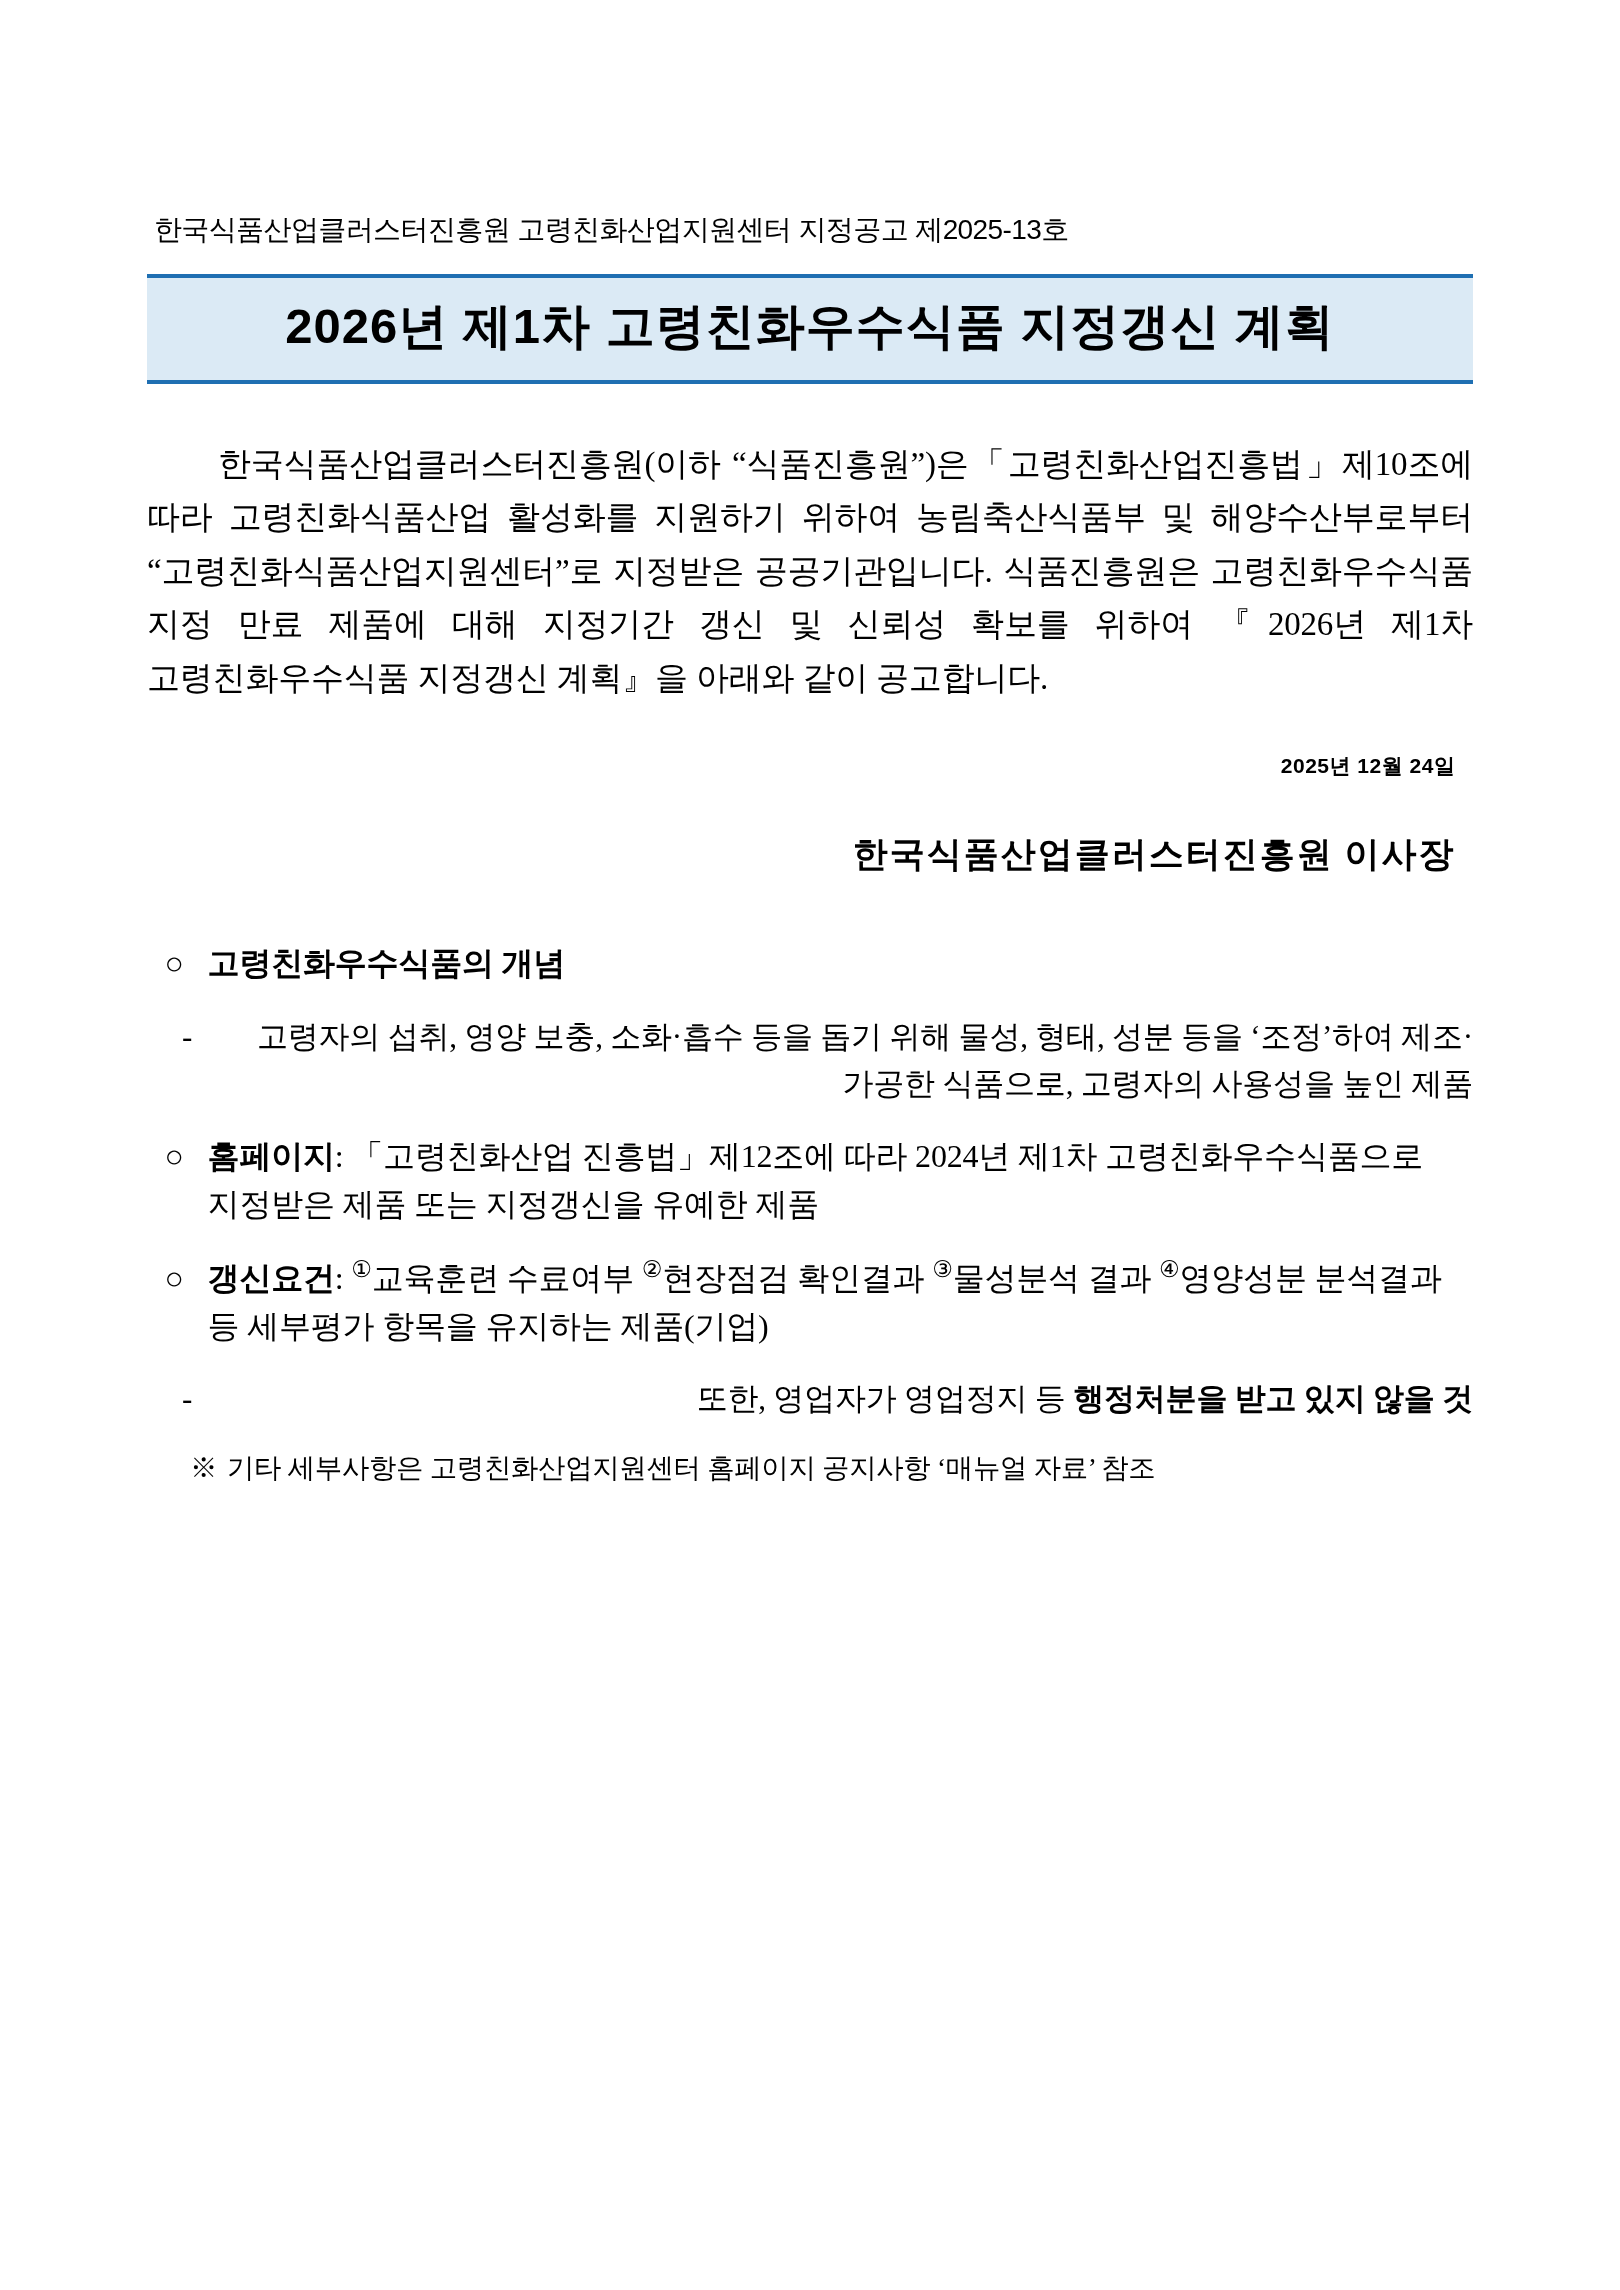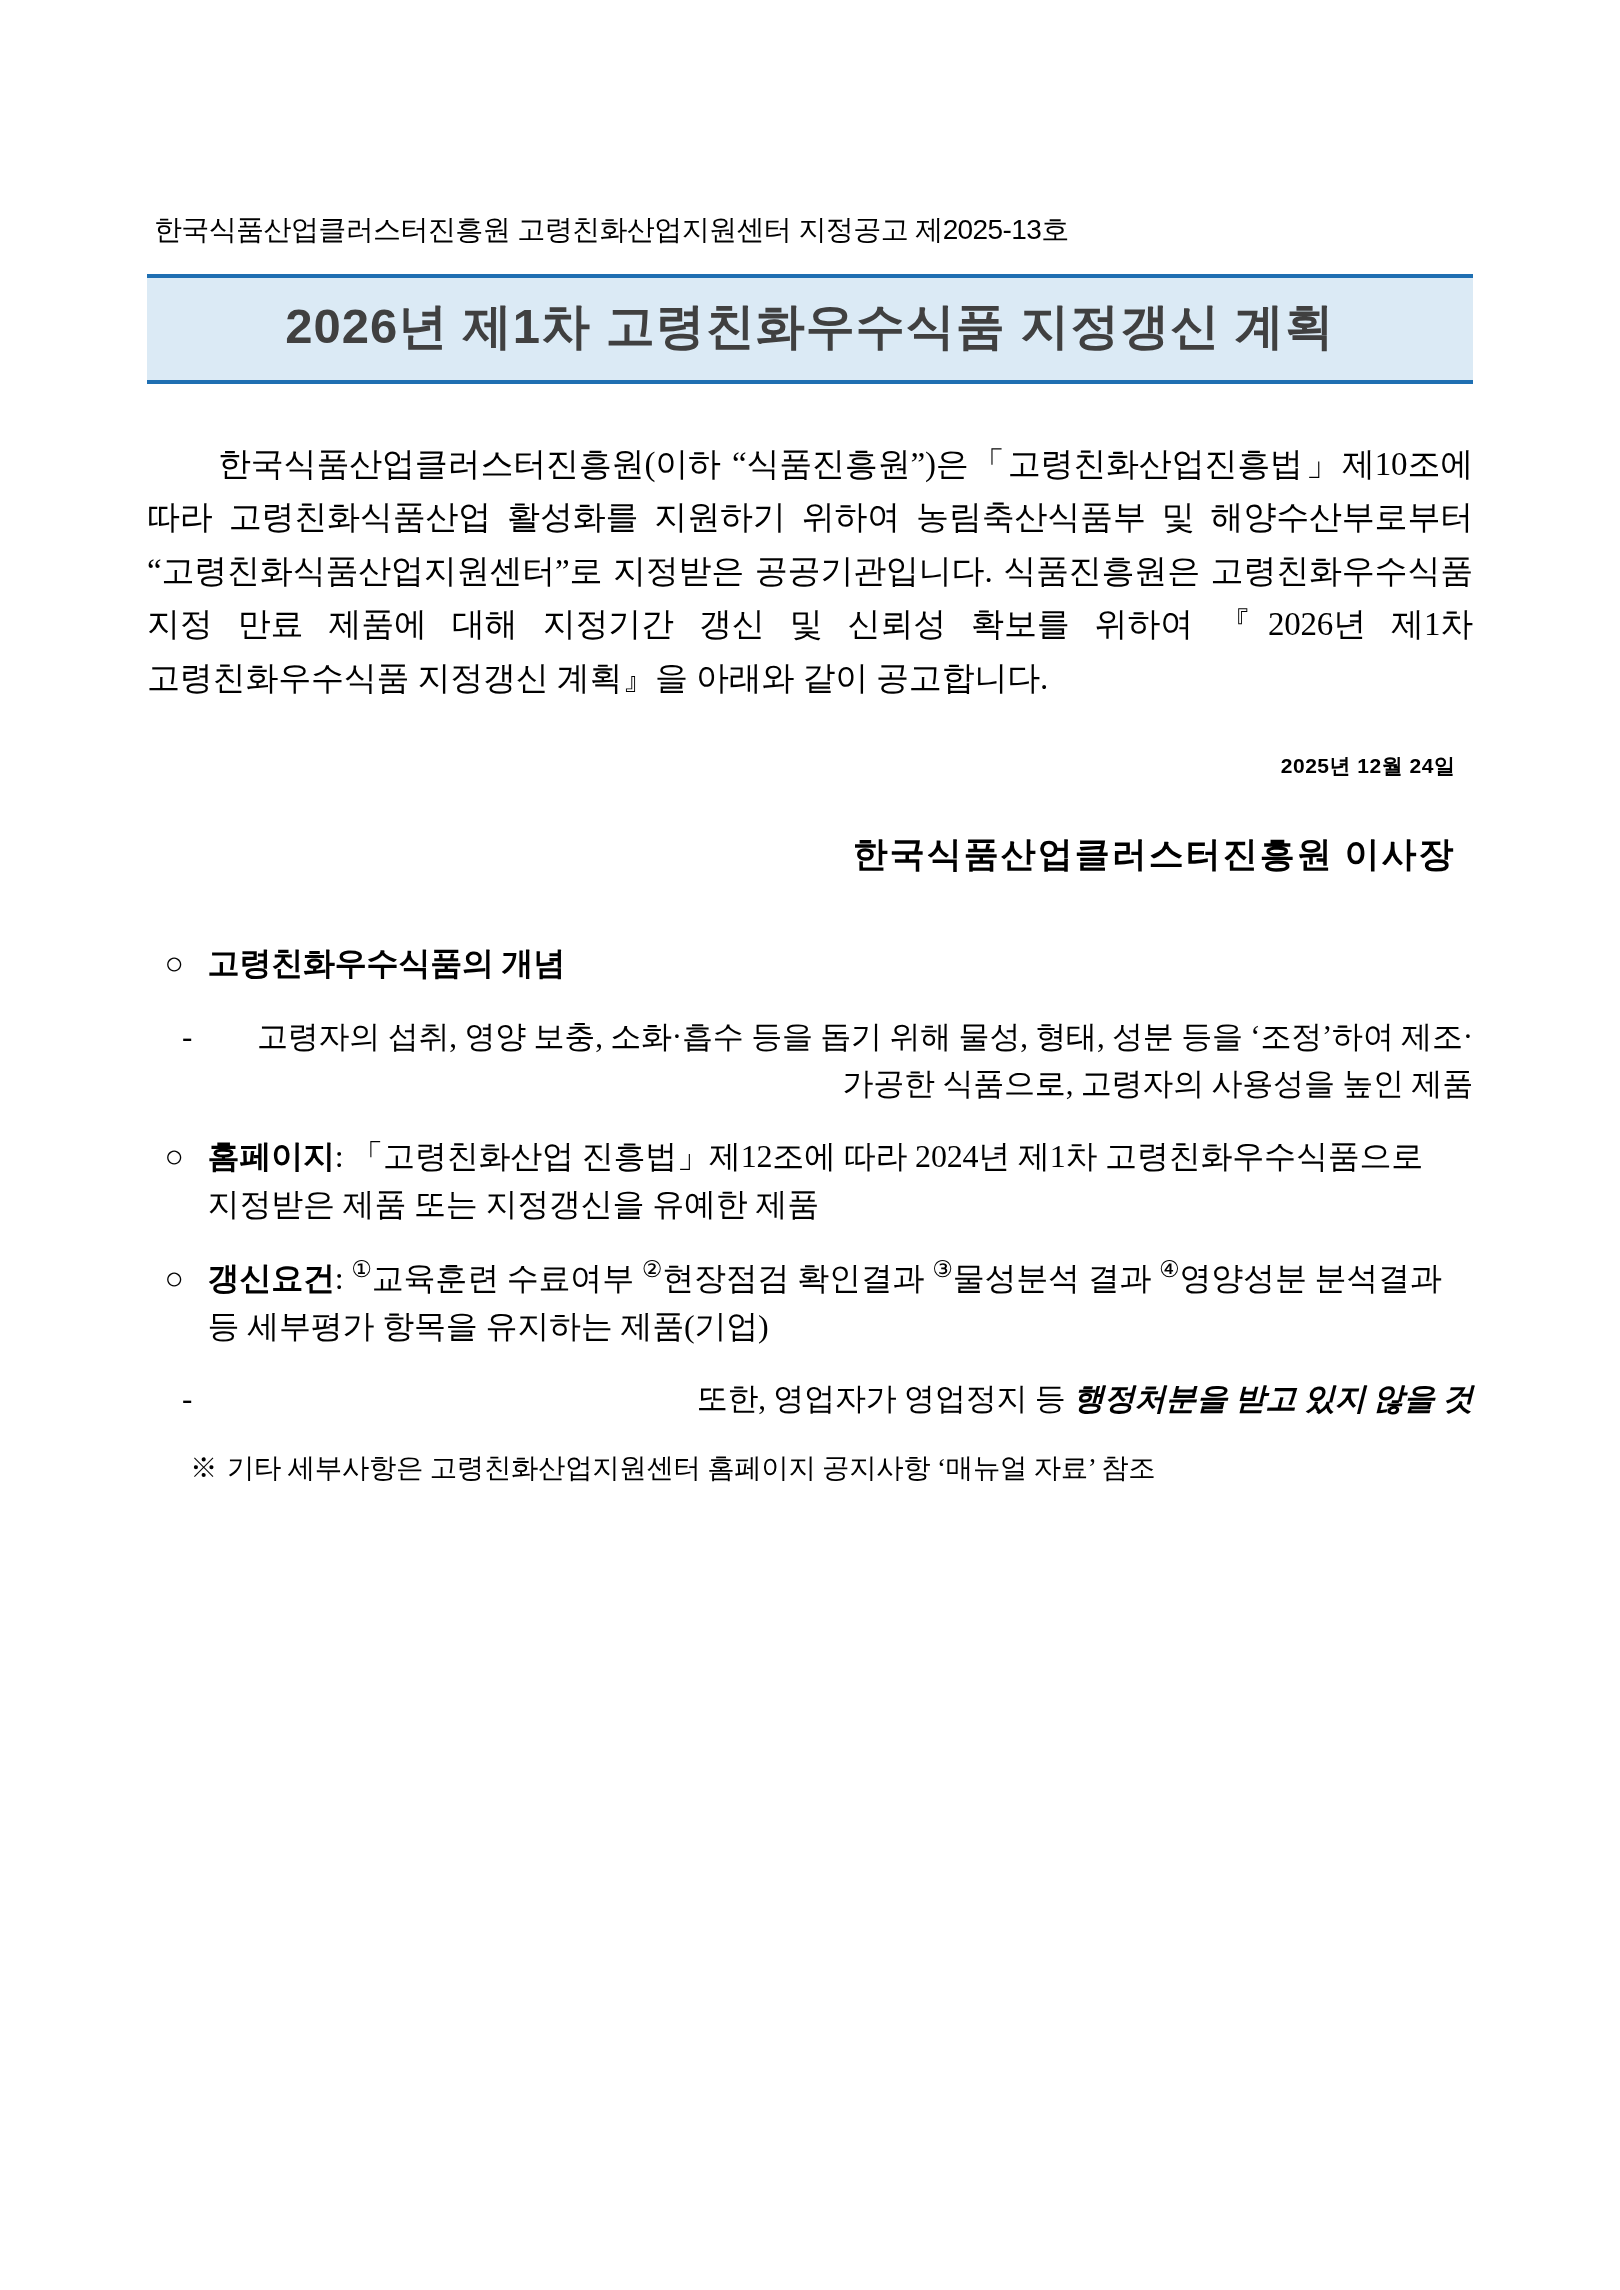--- a/index.html
+++ b/index.html
@@ -38,21 +38,21 @@
     text-align: center;
     padding: 16.7px 0 19.6px 0;
     margin-bottom: 54px;
   }
   .title-box h1 {
     margin: 0;
     font-family: "Liberation Sans", "DejaVu Sans", sans-serif;
     font-size: 49px;
     font-weight: bold;
     letter-spacing: 1px;
-    color: #404040;
+    color: #000000;
     text-align: center;
   }
   .intro {
     font-size: 33px;
     line-height: 1.62;
     text-align: justify;
     text-justify: inter-ideograph;
     letter-spacing: -0.2px;
     margin: 0 0 47px 0;
     word-break: keep-all;
@@ -117,21 +117,20 @@
     width: 31px;
     flex: 0 0 31px;
   }
   .lvl2 .body {
     flex: 1;
     word-break: keep-all;
     text-align: right;
   }
   .lvl2 .body b {
     font-weight: bold;
-    font-style: italic;
   }
   .note {
     display: flex;
     font-size: 27.4px;
     line-height: 1.5;
     letter-spacing: -0.3px;
     margin-left: 43px;
     margin-top: 13.7px;
   }
   .note .marker {

